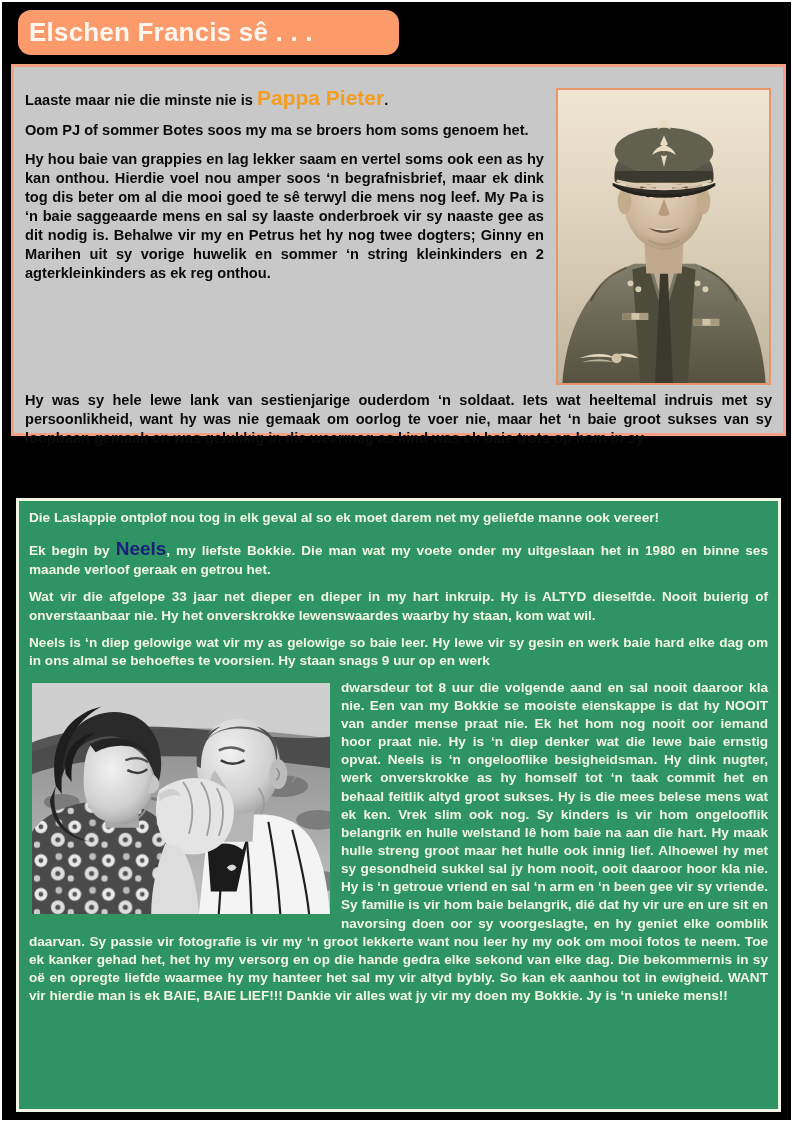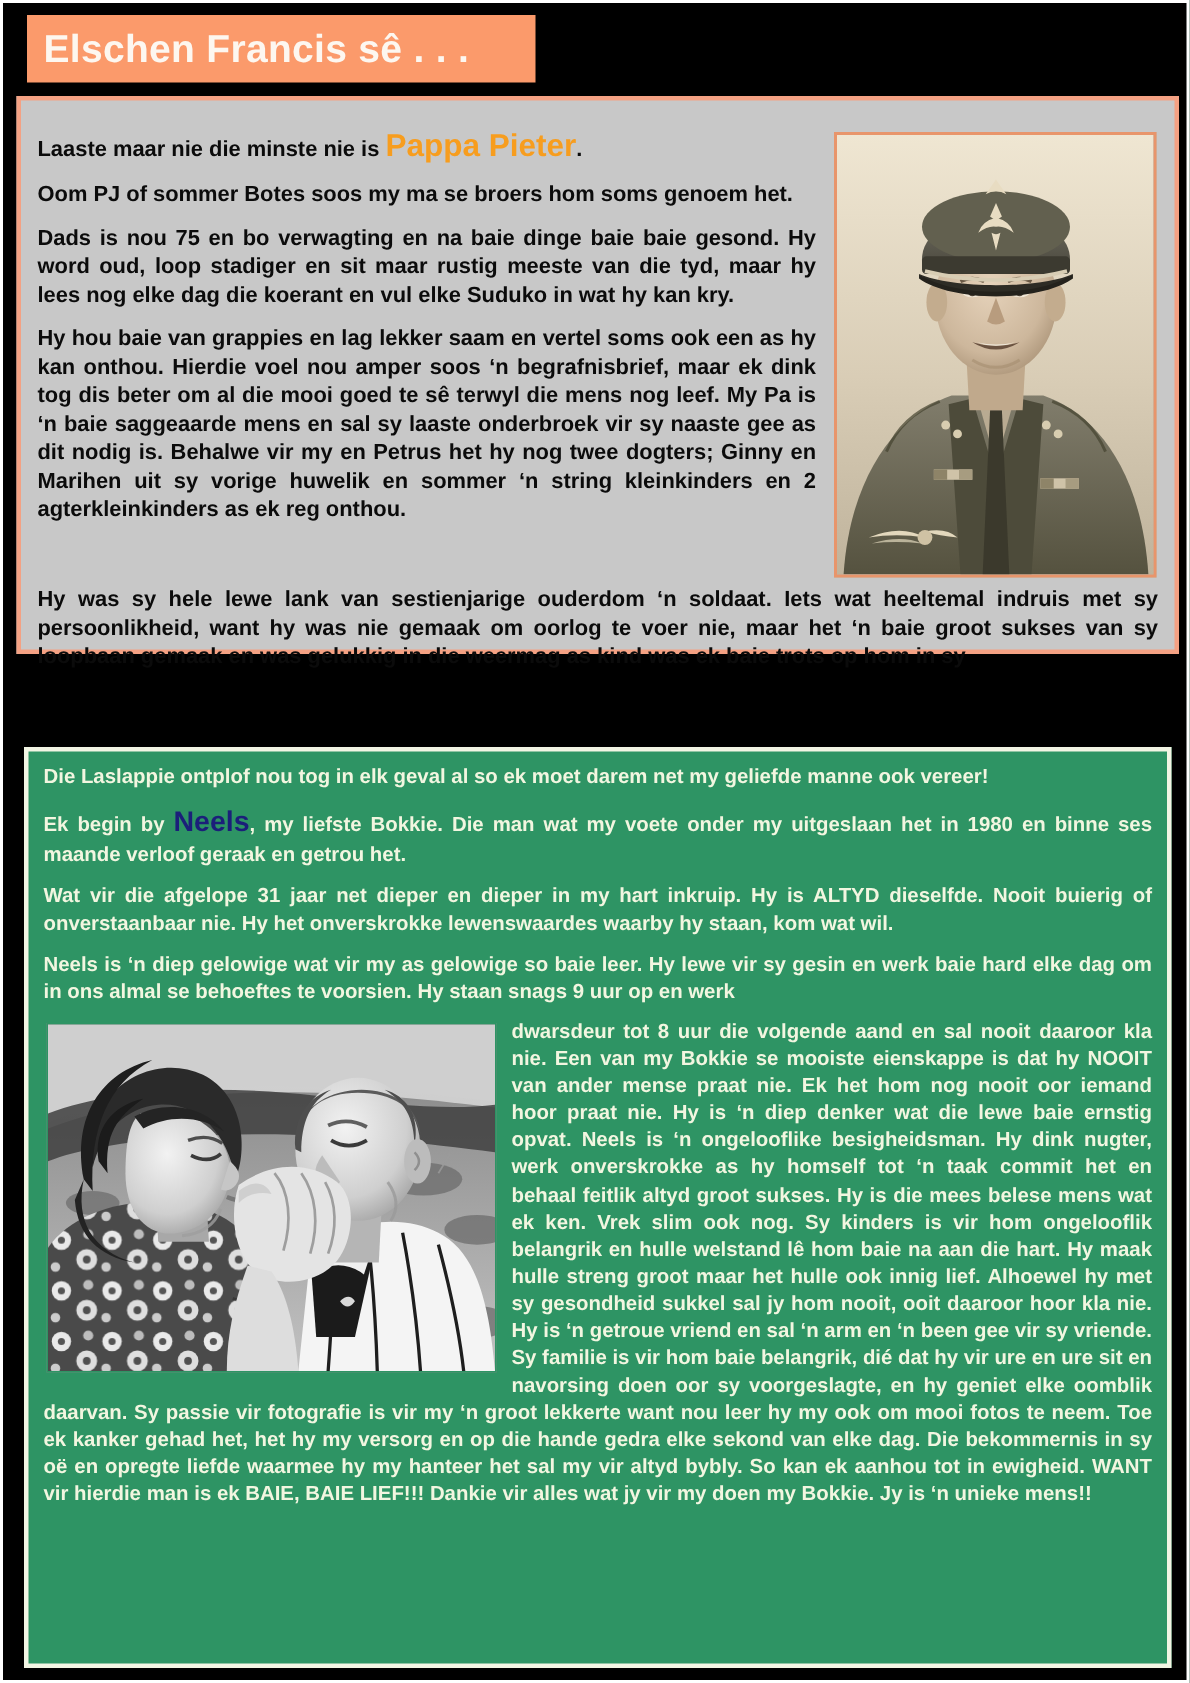--- a/index.html
+++ b/index.html
@@ -24,27 +24,28 @@
     background: #000000;
     border: 2px solid #ffffff;
     overflow: hidden;
   }
 
   
   .s1-titlebar {
     position: absolute;
     left: 16px;
     top: 8px;
-    width: 339px;
+    width: 381px;
     height: 45px;
     box-sizing: border-box;
     background: #fb9a6b;
     display: flex;
     align-items: center;
     padding-left: 11px;
+    border-radius: 13px;
   }
   .s1-title {
     color: #fdf7f0;
     font-size: 26px;
     font-weight: bold;
     letter-spacing: 0.2px;
     white-space: nowrap;
   }
 
   .s1-body {
@@ -265,39 +266,38 @@
 
           <path d="M70 180 q-26 10 -36 34" stroke="#45432f" stroke-width="2" fill="none" opacity="0.7"></path>
           <path d="M146 180 q26 10 36 34" stroke="#45432f" stroke-width="2" fill="none" opacity="0.7"></path>
         </svg>
       </div>
 
       <p class="s1-p"><span>Laaste maar nie die minste nie is </span><span class="name-orange">Pappa Pieter</span><span>.</span></p>
 
       <p class="s1-p">Oom PJ of sommer Botes soos my ma se broers hom soms genoem het.</p>
 
-      <p class="s1-p">Dads is nou 75 en bo verwagting en na baie dinge baie baie gesond. Hy word oud, loop stadiger en sit maar rustig meeste van die tyd, maar hy lees nog elke dag die koerant en vul elke Suduko in wat hy kan kry.</p>
 
       <p class="s1-p">Hy hou baie van grappies en lag lekker saam en vertel soms ook een as hy kan onthou. Hierdie voel nou amper soos ‘n begrafnisbrief, maar ek dink tog dis beter om al die mooi goed te sê terwyl die mens nog leef. My Pa is ‘n baie saggeaarde mens en sal sy laaste onderbroek vir sy naaste gee as dit nodig is. Behalwe vir my en Petrus het hy nog twee dogters; Ginny en Marihen uit sy vorige huwelik en sommer ‘n string kleinkinders en 2 agterkleinkinders as ek reg onthou.</p>
 
       <div class="clearer"></div>
 
       <p class="s1-p last">Hy was sy hele lewe lank van sestienjarige ouderdom ‘n soldaat. Iets wat heeltemal indruis met sy persoonlikheid, want hy was nie gemaak om oorlog te voer nie, maar het ‘n baie groot sukses van sy loopbaan gemaak en was gelukkig in die weermag as kind was ek baie trots op hom in sy</p>
     </div>
   </div>
 
   <div class="s2-body">
     <div class="s2-inner">
 
 
       <p class="s2-p">Die Laslappie ontplof nou tog in elk geval al so ek moet darem net my geliefde manne ook vereer!</p>
 
       <p class="s2-p"><span>Ek begin by </span><span class="name-navy">Neels</span><span>, my liefste Bokkie.  Die man wat my voete onder my uitgeslaan het in 1980 en binne ses maande verloof geraak en getrou het.</span></p>
 
-      <p class="s2-p">Wat vir die afgelope 31 jaar net dieper en dieper in my hart inkruip.  Hy is ALTYD dieselfde.  Nooit buierig of onverstaanbaar nie.  Hy het onverskrokke lewenswaardes waarby hy staan, kom wat wil.</p>
+      <p class="s2-p">Wat vir die afgelope 33 jaar net dieper en dieper in my hart inkruip.  Hy is ALTYD dieselfde.  Nooit buierig of onverstaanbaar nie.  Hy het onverskrokke lewenswaardes waarby hy staan, kom wat wil.</p>
 
       <p class="s2-p">Neels is ‘n diep gelowige wat vir my as gelowige so baie leer.  Hy lewe vir sy gesin en werk baie hard elke dag om in ons almal se behoeftes te voorsien.  Hy staan snags 9 uur op en werk</p>
 
       <div class="s2-photo">
         <svg viewBox="0 0 300 233" preserveAspectRatio="xMidYMid slice">
           <defs>
             <linearGradient id="skyG" x1="0" y1="0" x2="0" y2="1">
               <stop offset="0%" stop-color="#d8d8d8"></stop>
               <stop offset="100%" stop-color="#a9a9a9"></stop>
             </linearGradient>

